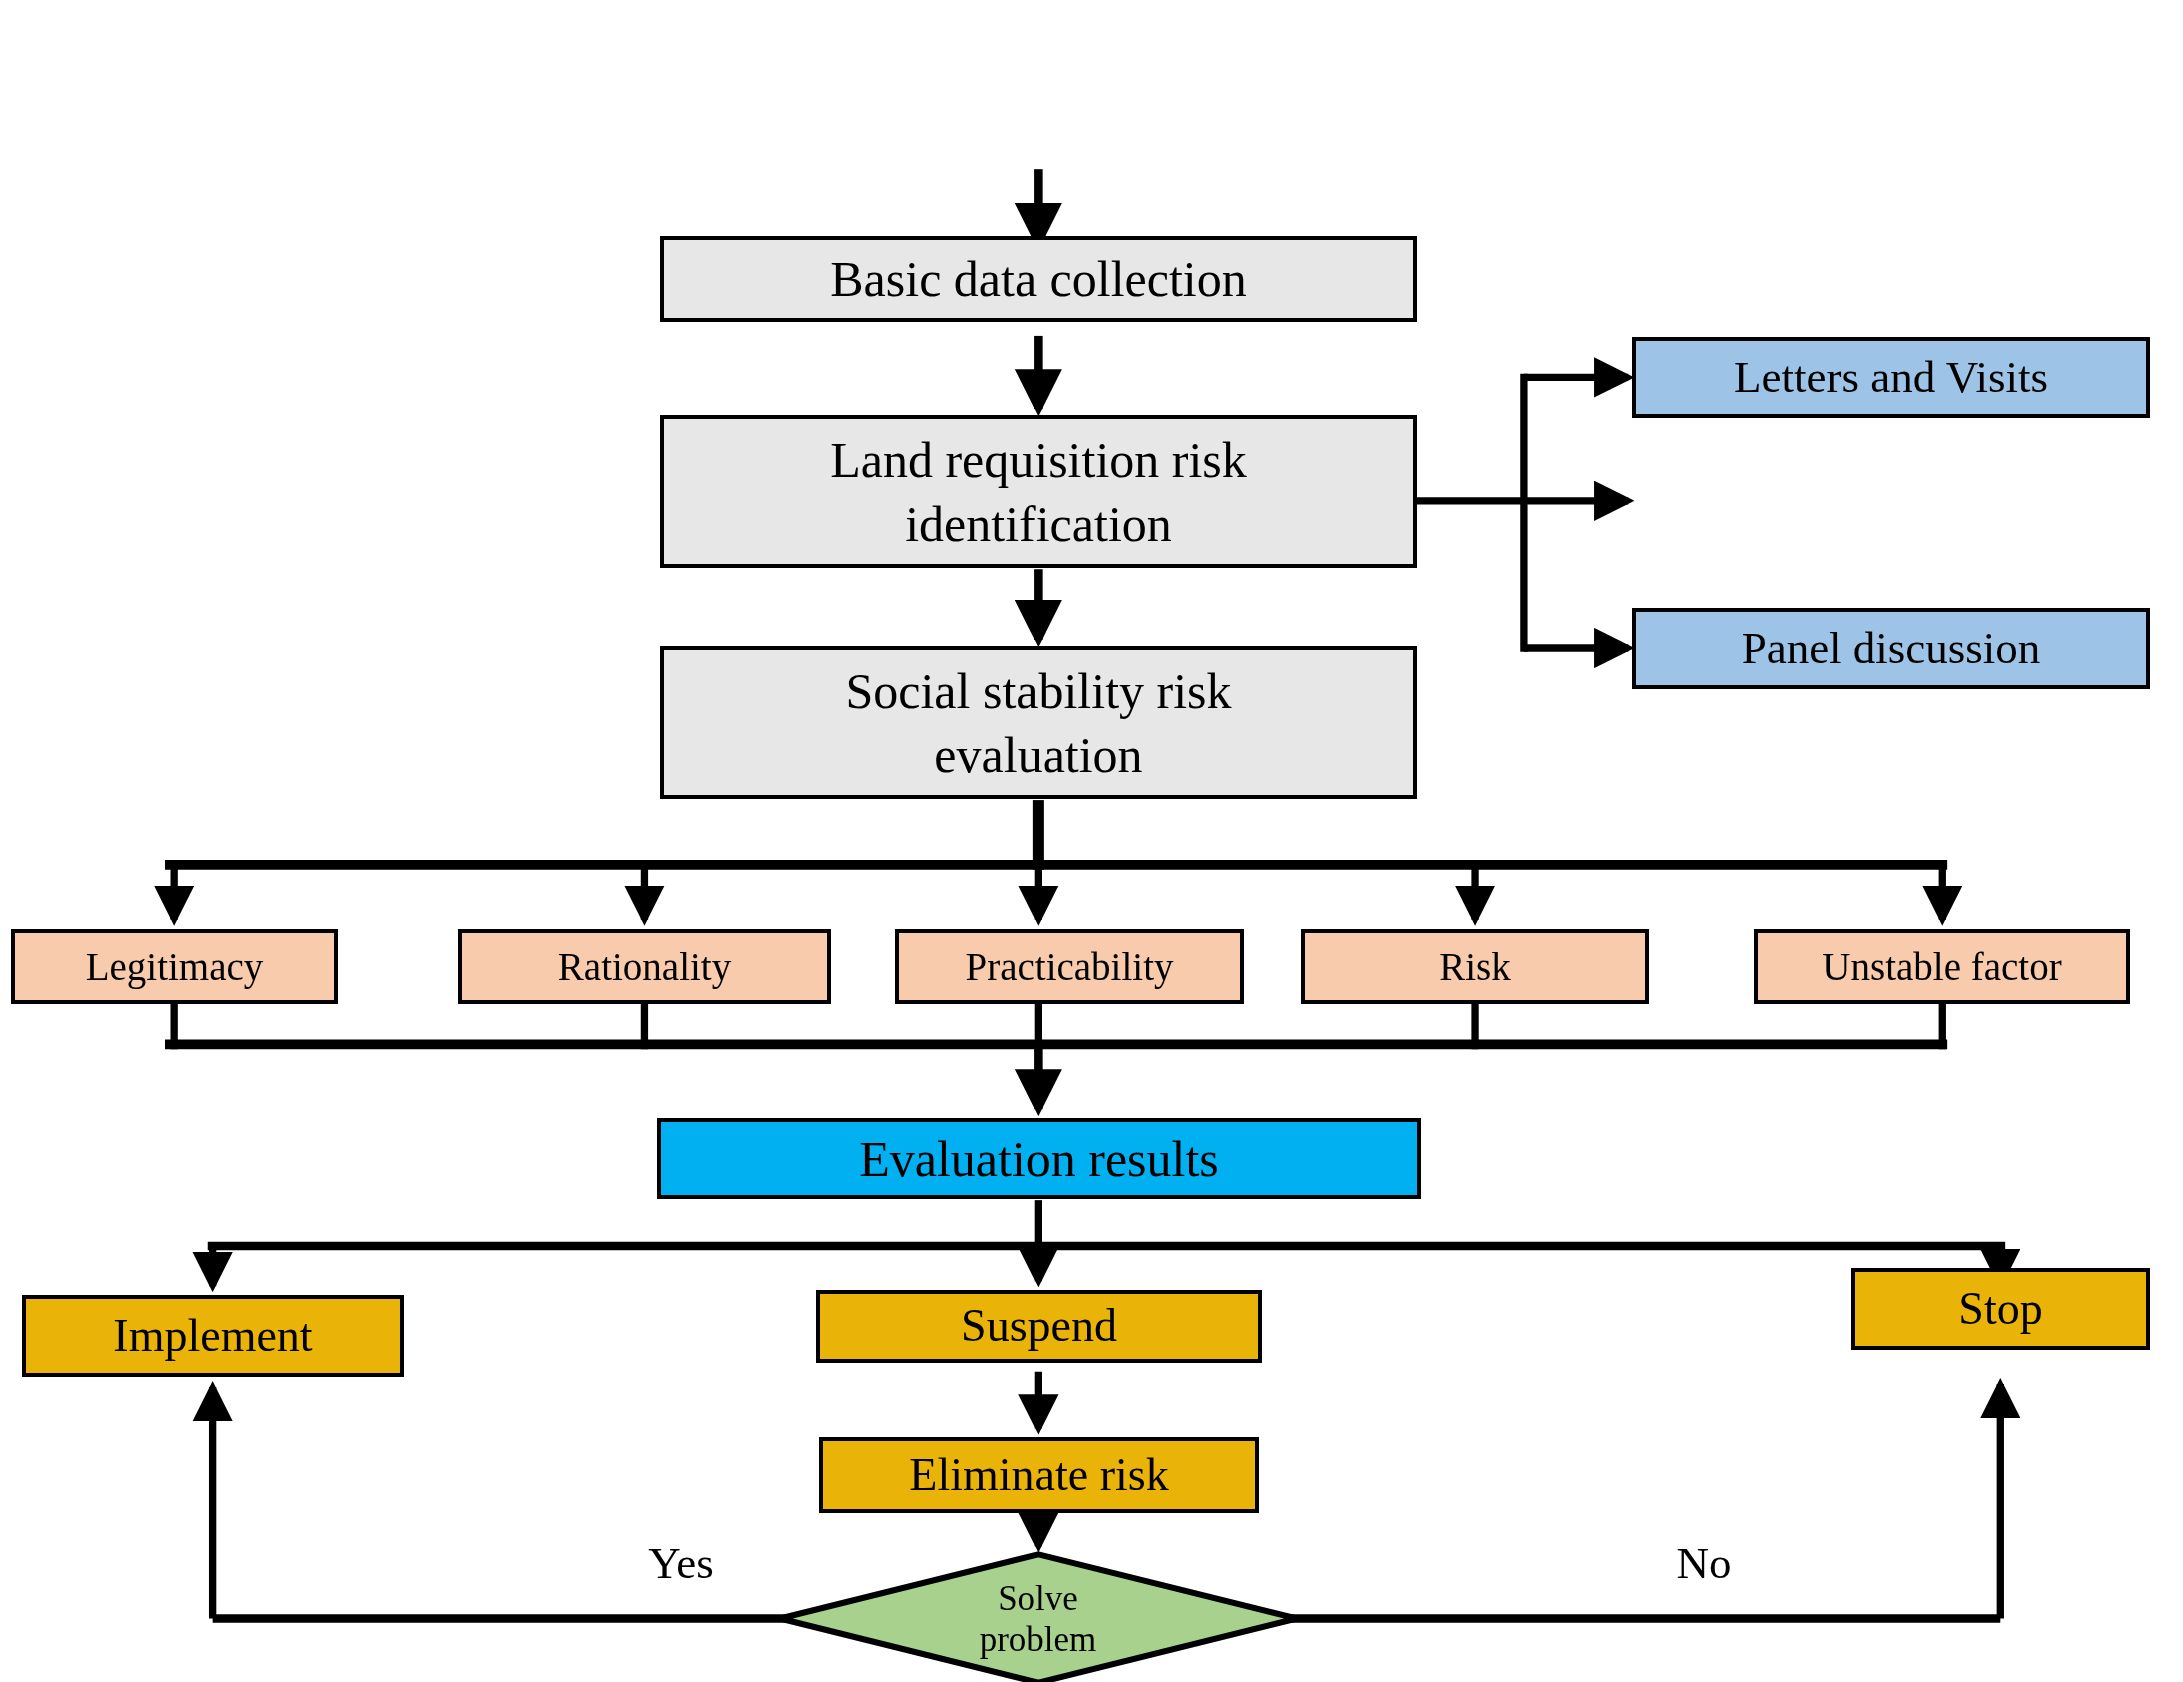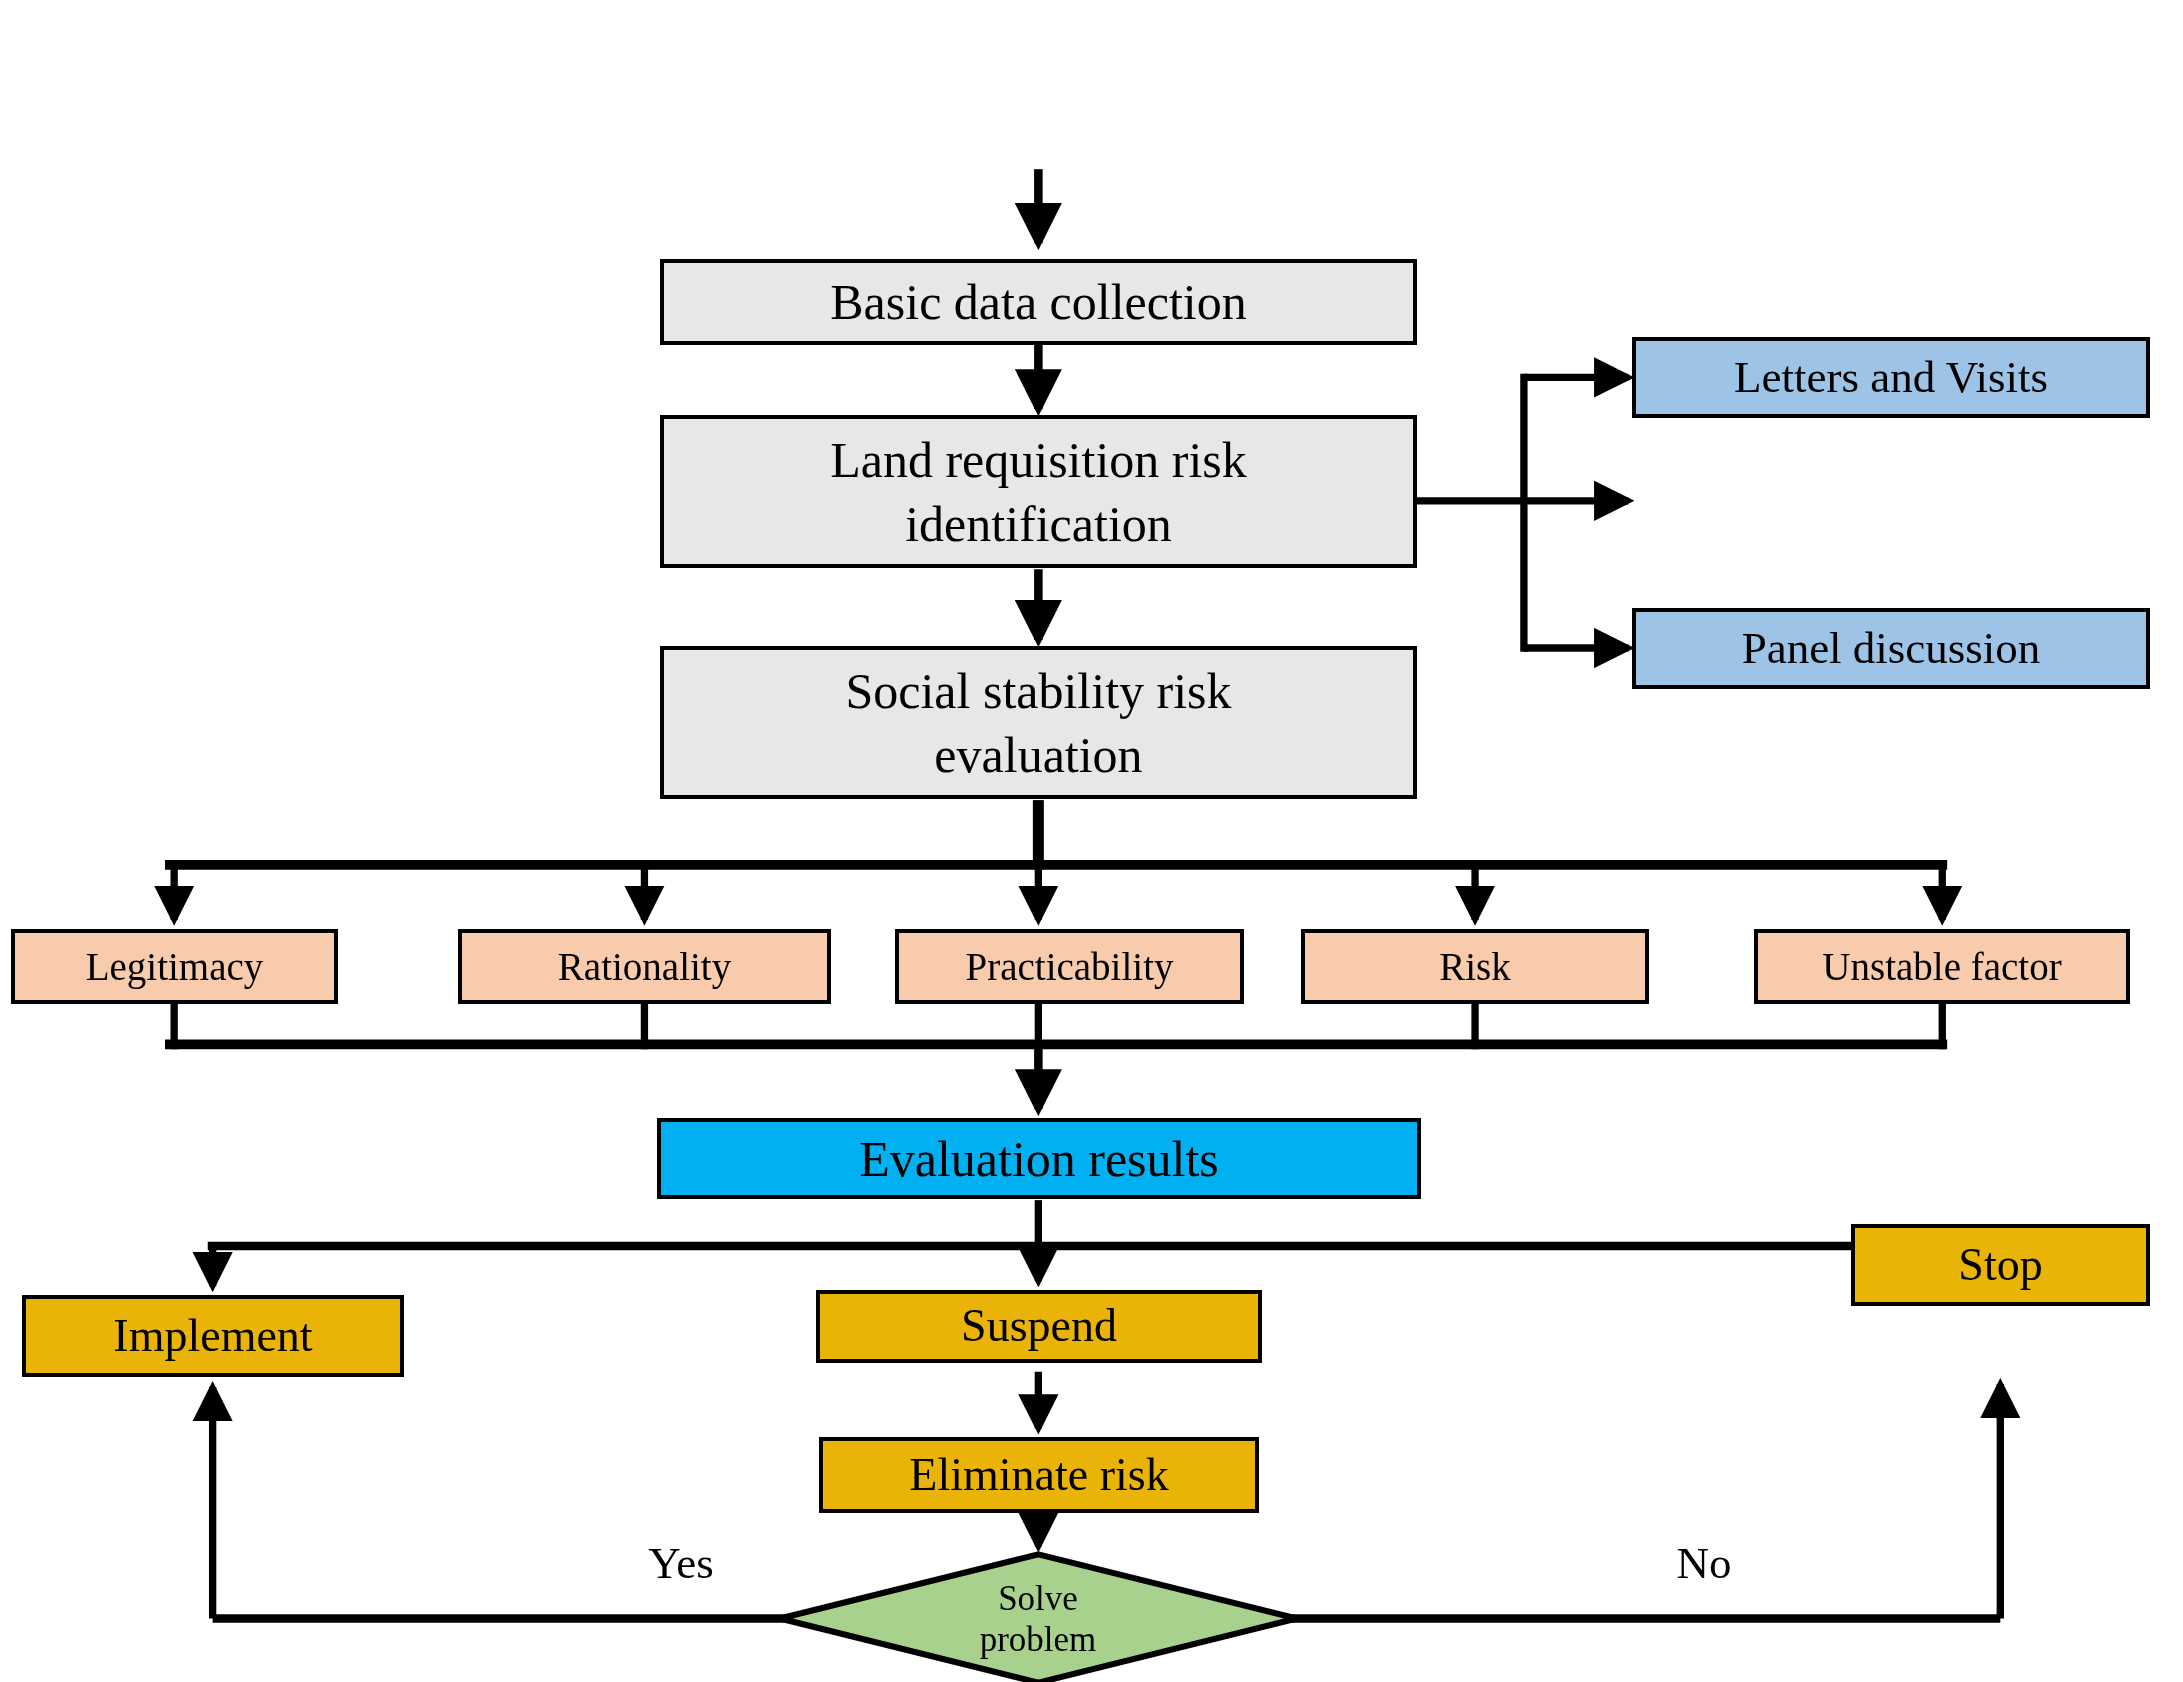--- a/index.html
+++ b/index.html
@@ -22,21 +22,21 @@
     line-height:1.28;
   }
   .gray   { background:#e8e7e7; font-size:50px; }
   .blue   { background:#9dc3e6; font-size:45px; }
   .peach  { background:#f8cbad; font-size:39px; }
   .cyan   { background:#00b0f0; font-size:50px; }
   .green  { background:#eab308; font-size:46px; }
 
   
   #n-approve   { left:660px; top:12.2px;   width:757px; height:156px; }
-  #n-basic     { left:660px; top:259px;  width:757px; height:86px; }
+  #n-basic     { left:660px; top:236px;  width:757px; height:86px; }
   #n-identify  { left:660px; top:415px;  width:757px; height:153px; }
   #n-social    { left:660px; top:646px; width:757px; height:153px; }
 
   
   #n-letters   { left:1632px; top:337px;  width:518px; height:81px; }
   #n-interview { left:1632px; top:460px;  width:518px; height:81px; }
   #n-panel     { left:1632px; top:608px;  width:518px; height:81px; }
 
   
   #n-legitimacy     { left:11px;   top:929px; width:327px; height:75px; }
@@ -44,21 +44,21 @@
   #n-practicability { left:895px; top:929px; width:349px; height:75px; }
   #n-risk           { left:1301px; top:929px; width:348px; height:75px; }
   #n-unstable       { left:1754px; top:929px; width:376px; height:75px; }
 
   
   #n-results  { left:657px; top:1118px; width:764px; height:81px; }
 
   
   #n-implement { left:22px;   top:1295px; width:382px; height:82px; }
   #n-suspend   { left:816px; top:1290px; width:446px; height:73px;text-align:center; }
-  #n-stop      { left:1851px; top:1224px; width:299px; height:82px; }
+  #n-stop      { left:1851px; top:1268px; width:299px; height:82px; }
   #n-eliminate { left:819px; top:1437px; width:440px; height:76px; }
 
   
   .diamond-label {
     position:absolute; left:1038px; top:1619px;
     transform:translate(-50%,-50%);
     font-size:35px; line-height:1.18; text-align:center;
     white-space:pre-line;
   }
   .edge-label {

